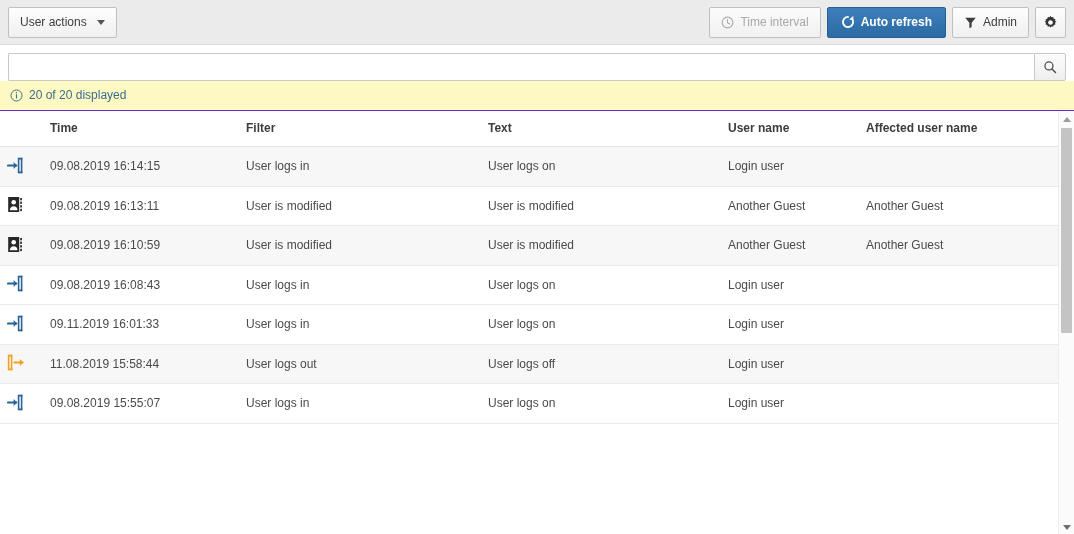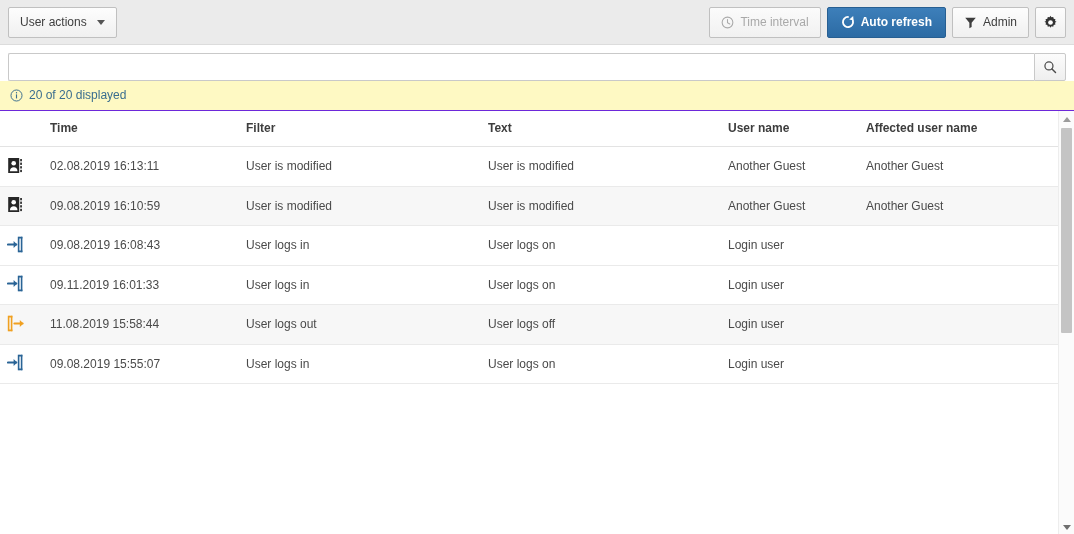--- a/index.html
+++ b/index.html
@@ -289,33 +289,48 @@
         <tr>
           <th></th>
           <th>Time</th>
           <th>Filter</th>
           <th>Text</th>
           <th>User name</th>
           <th>Affected user name</th>
         </tr>
       </thead>
       <tbody id="tbody">
+          <tr class="row alt">
+            <td class="icon-cell"><span class="ico">
+                <svg width="17" height="17" viewBox="0 0 17 17">
+                  <path d="M1 8.5 H9.3" stroke="#2a6496" stroke-width="2.1" stroke-linecap="round"></path>
+                  <path d="M6.6 5 L10.2 8.5 L6.6 12" fill="#2a6496"></path>
+                  <path d="M11.6 1.6 V15.4 M14.6 1.6 V15.4" stroke="#2a6496" stroke-width="1.6" stroke-linecap="square"></path>
+                  <path d="M11.6 1.6 H15.4 M11.6 15.4 H15.4" stroke="#2a6496" stroke-width="1.6"></path>
+                </svg>
+              </span></td>
+            <td>09.08.2019 16:14:15</td>
+            <td>User logs in</td>
+            <td>User logs on</td>
+            <td>Login user</td>
+            <td></td>
+          </tr>
           <tr class="row">
             <td class="icon-cell"><span class="ico">
                 <svg width="16" height="17" viewBox="0 0 16 17">
                   <rect x="1.2" y="1" width="11" height="15" fill="#262626"></rect>
                   <circle cx="6.7" cy="6.2" r="2.3" fill="#ffffff"></circle>
                   <path d="M2.9 14.2 c0-2.5 1.7-4 3.8-4 s3.8 1.5 3.8 4 z" fill="#ffffff"></path>
                   <rect x="13.2" y="2.0" width="1.7" height="2.3" fill="#262626"></rect>
                   <rect x="13.2" y="5.6" width="1.7" height="2.3" fill="#262626"></rect>
                   <rect x="13.2" y="9.2" width="1.7" height="2.3" fill="#262626"></rect>
                   <rect x="13.2" y="12.8" width="1.7" height="2.3" fill="#262626"></rect>
                 </svg>
               </span></td>
-            <td>02.08.2019 16:13:11</td>
+            <td>09.08.2019 16:13:11</td>
             <td>User is modified</td>
             <td>User is modified</td>
             <td>Another Guest</td>
             <td>Another Guest</td>
           </tr>
           <tr class="row alt">
             <td class="icon-cell"><span class="ico">
                 <svg width="16" height="17" viewBox="0 0 16 17">
                   <rect x="1.2" y="1" width="11" height="15" fill="#262626"></rect>
                   <circle cx="6.7" cy="6.2" r="2.3" fill="#ffffff"></circle>

